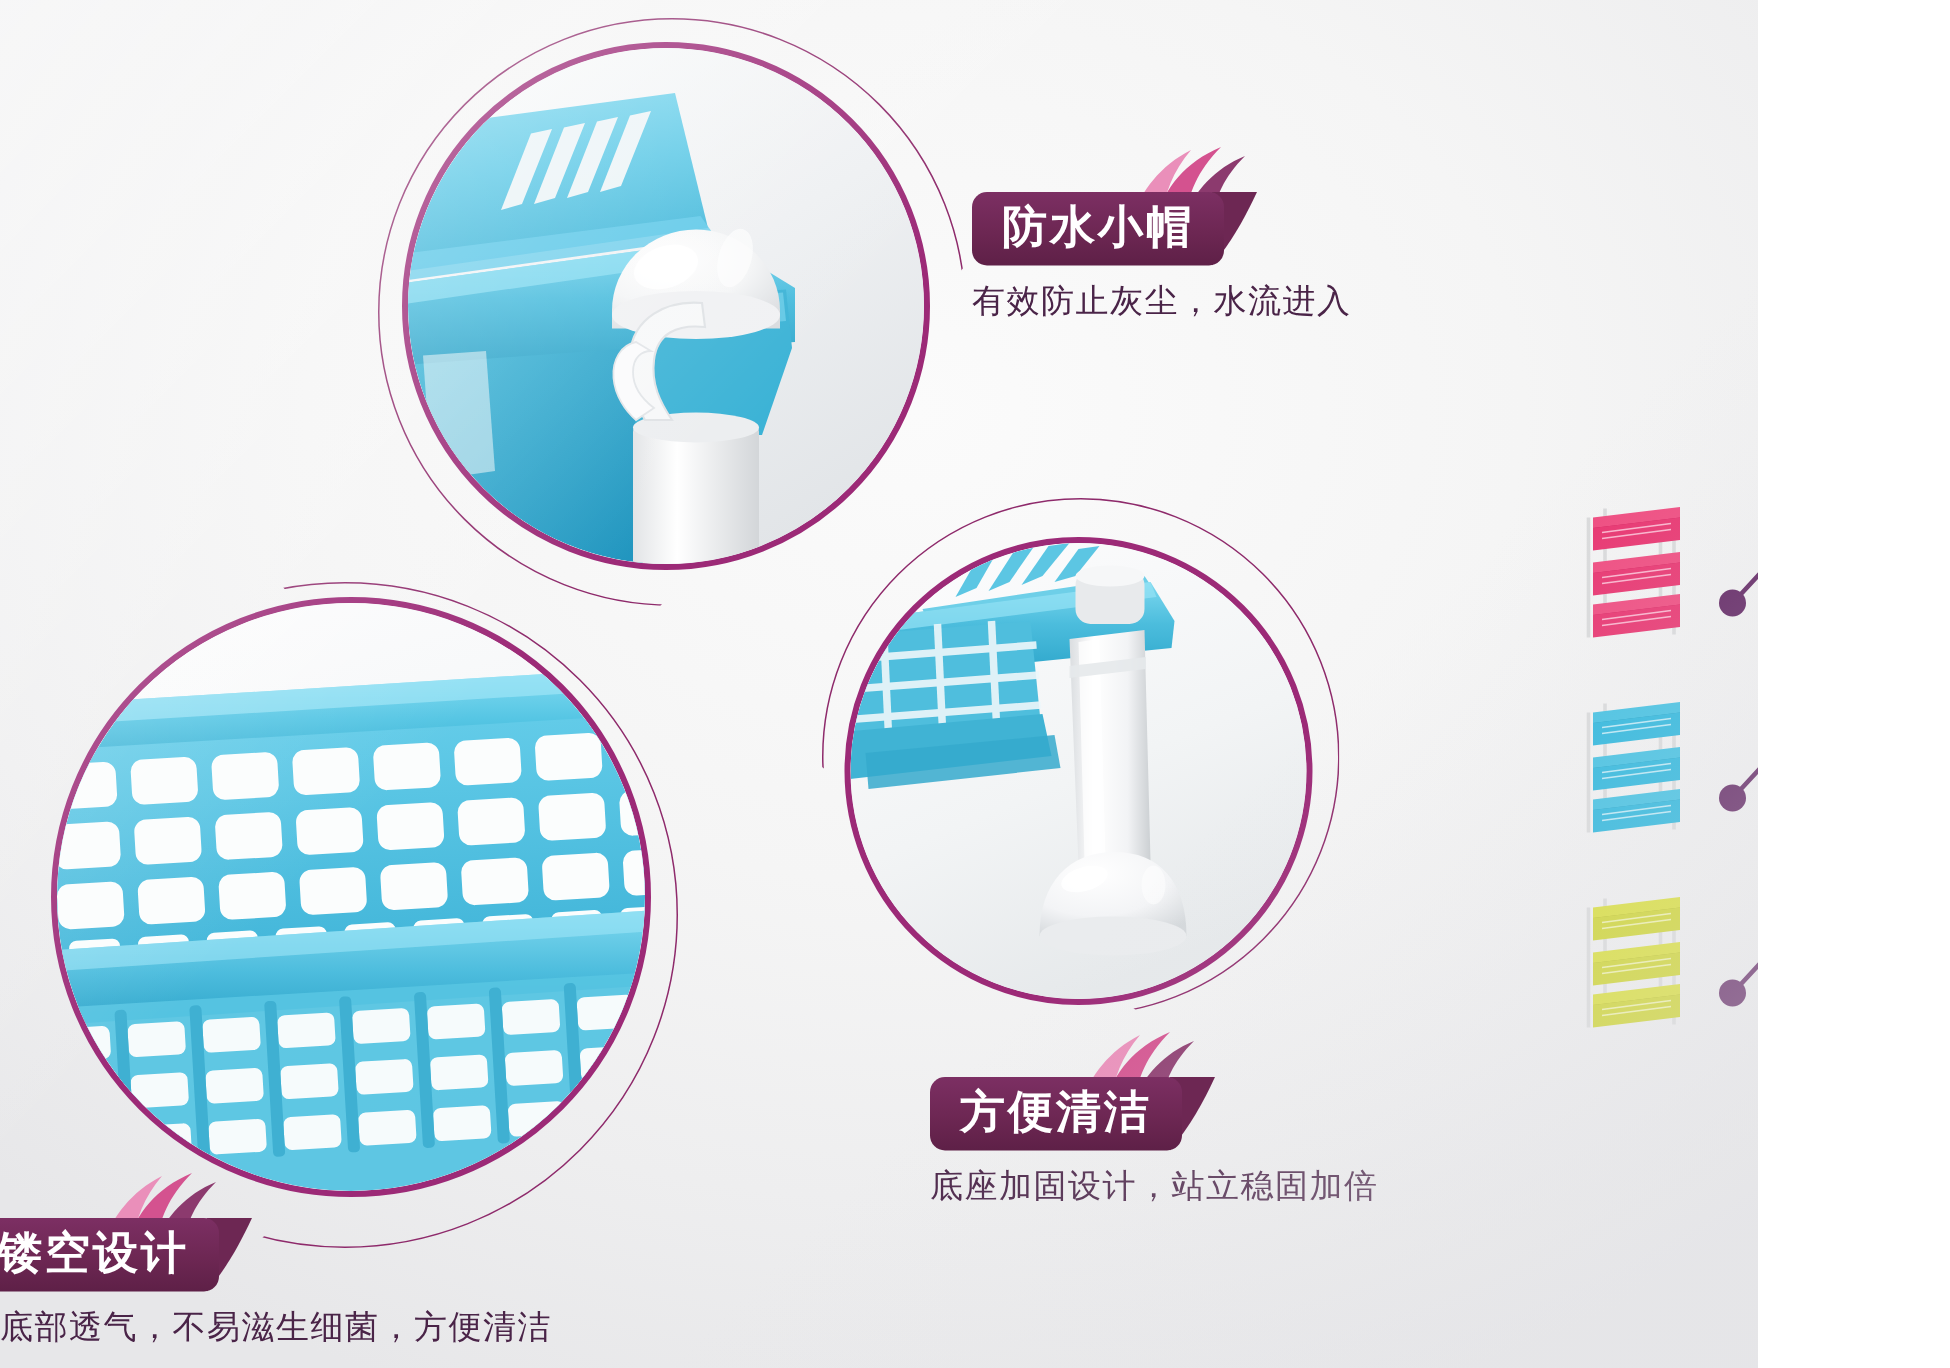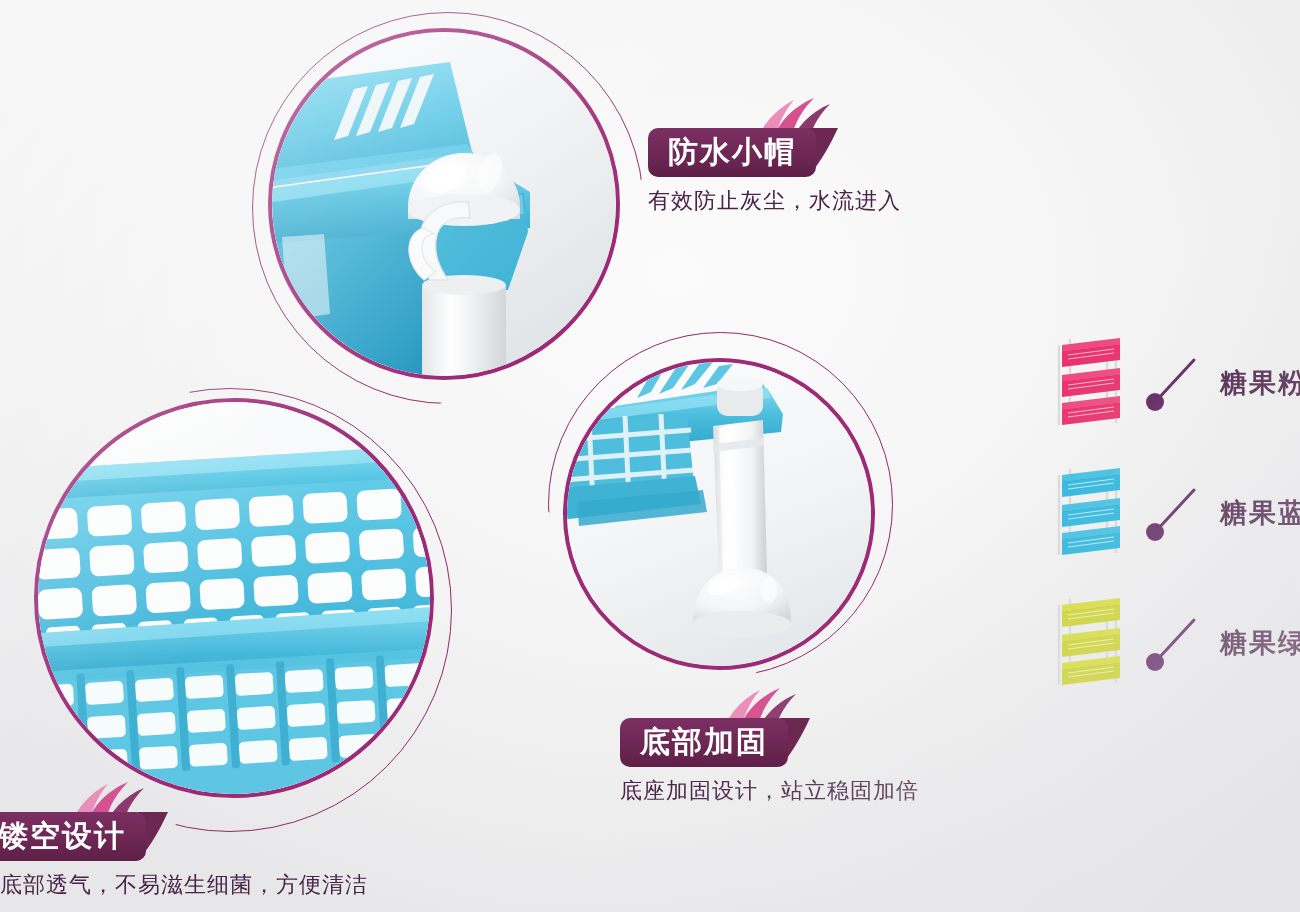--- a/index.html
+++ b/index.html
@@ -2,21 +2,21 @@
 <html><head>
 <meta charset="utf-8">
 <style>
   html, body {
     margin: 0;
     padding: 0;
     background: #ffffff;
   }
   #stage {
     position: relative;
-    width: 1300px;
+    width: 1172px;
     height: 912px;
     overflow: hidden;
     font-family: "Liberation Sans", "DejaVu Sans", sans-serif;
     background:
       radial-gradient(ellipse 900px 700px at 52% 30%, #fbfbfb 0%, #f5f5f5 45%, #eeeeef 75%, #e7e7e9 100%);
   }
   #stage::after {
     content: "";
     position: absolute;
     inset: 0;
@@ -268,21 +268,21 @@
     </div>
   </div>
 
   <div class="callout" style="left:620px; top:718px;">
     <div class="badge-wrap">
       <svg class="flames" viewBox="0 0 230 46">
         <path d="M102,46 C106,30 120,12 140,2 C128,16 122,32 121,46 Z" fill="#ea8fba"></path>
         <path d="M118,46 C122,28 136,10 160,0 C144,16 138,32 137,46 Z" fill="#d4528f"></path>
         <path d="M136,46 C142,30 156,14 176,6 C162,20 156,34 155,46 Z" fill="#8c3a6e"></path>
       </svg>
-      <span class="badge">底部加固</span>
+      <span class="badge">方便清洁</span>
       <svg class="badge-tail" viewBox="0 0 34 52" preserveAspectRatio="none">
         <path d="M0,0 L30,0 C22,18 14,34 0,52 Z" fill="#6d2753"></path>
       </svg>
     </div>
     <div class="sub">底座加固设计，站立稳固加倍</div>
   </div>
 
   <div class="ghost-arc" style="left:8px; top:388px; width:444px; height:444px;
               clip-path: polygon(40% 0%, 100% 0%, 100% 100%, 36% 100%, 86% 52%);"></div>
 

